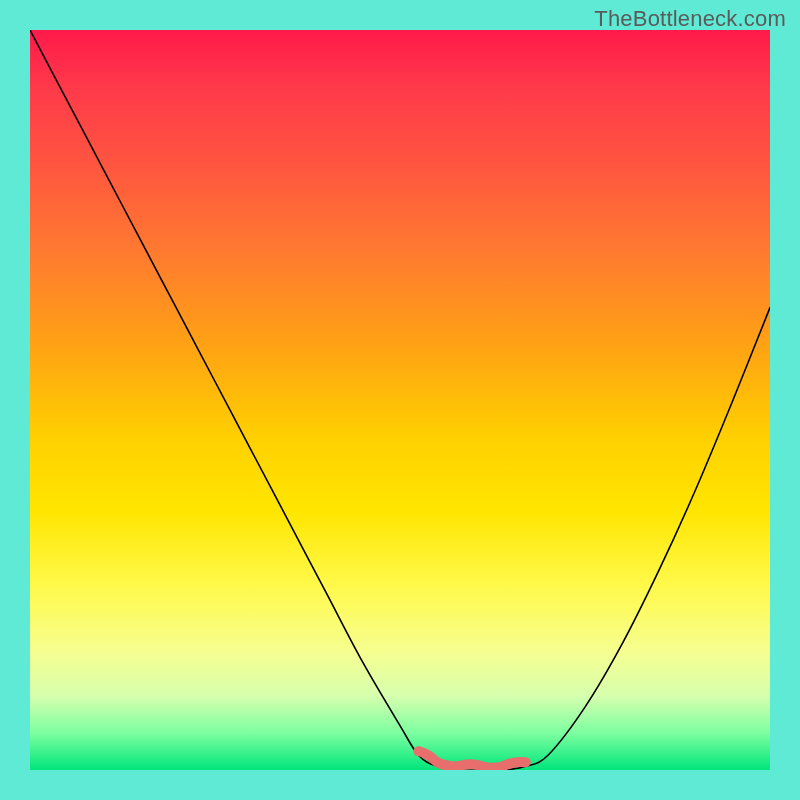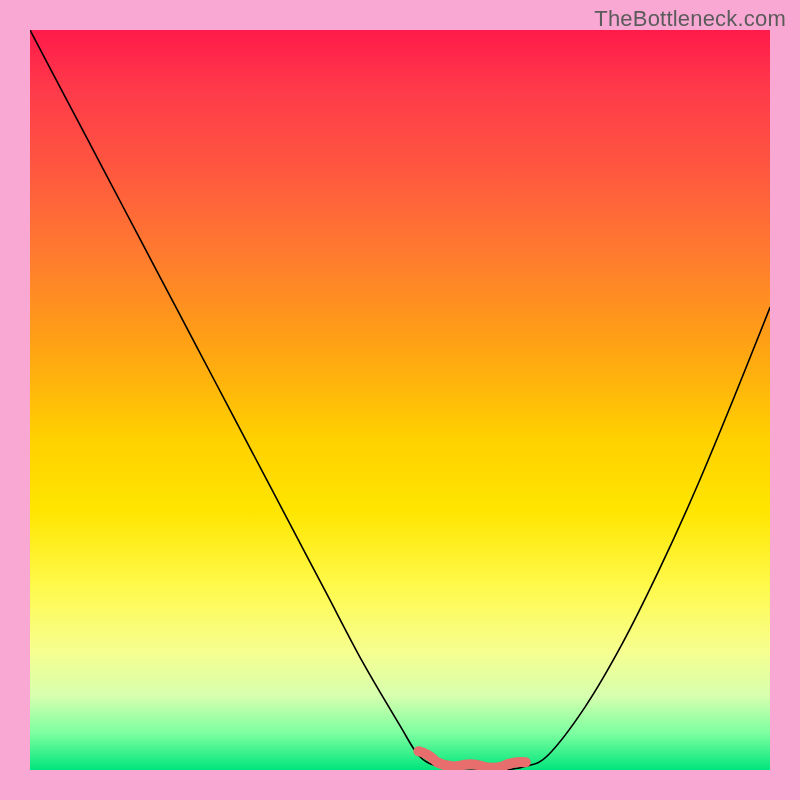--- a/index.html
+++ b/index.html
@@ -1,21 +1,21 @@
 <!DOCTYPE html>
 <html><head>
 <meta charset="utf-8">
 <style>
   * { margin: 0; padding: 0; box-sizing: border-box; }
   html, body { width: 800px; height: 800px; overflow: hidden; background: #000; }
   .frame {
     position: relative;
     width: 800px;
     height: 800px;
-    background: #f9a8d4;
+    background: #5eead4;
   }
   .watermark {
     position: absolute;
     top: 6px;
     right: 14px;
     font-family: Arial, Helvetica, sans-serif;
     font-size: 22px;
     color: #5b5b5b;
     letter-spacing: 0.2px;
     z-index: 5;

